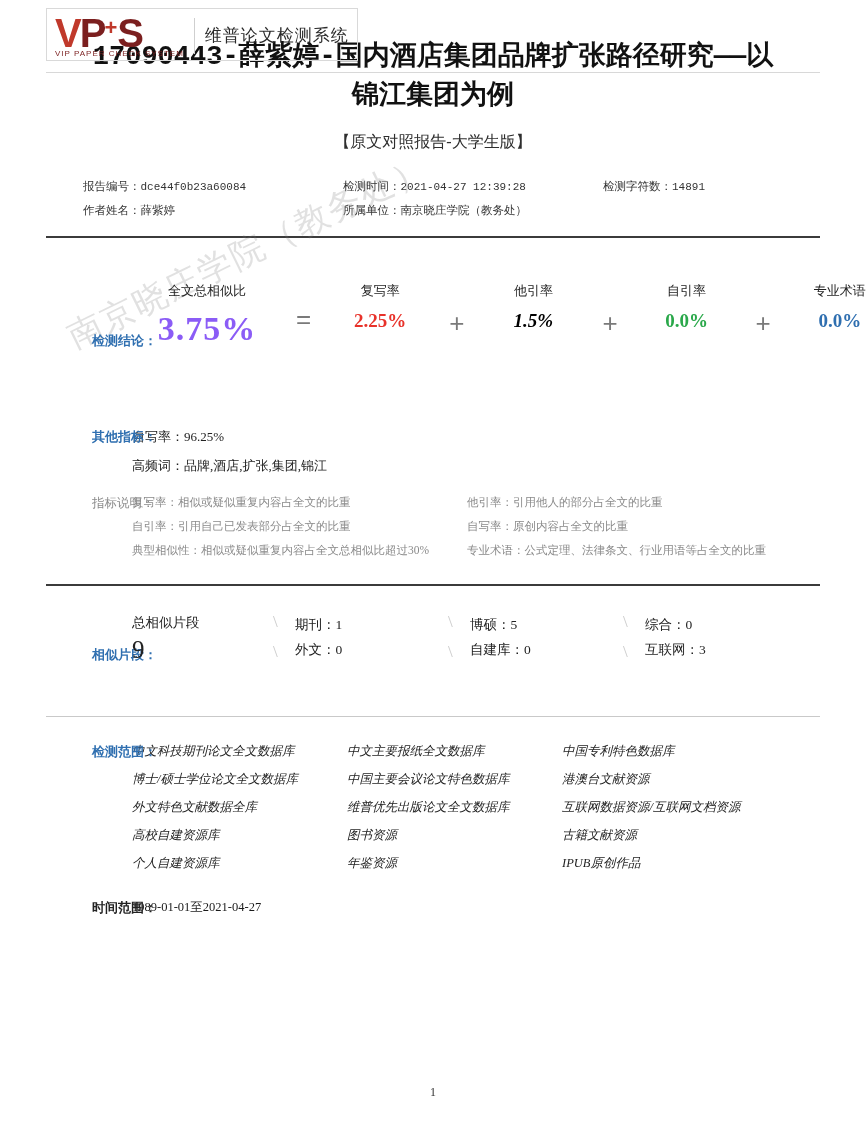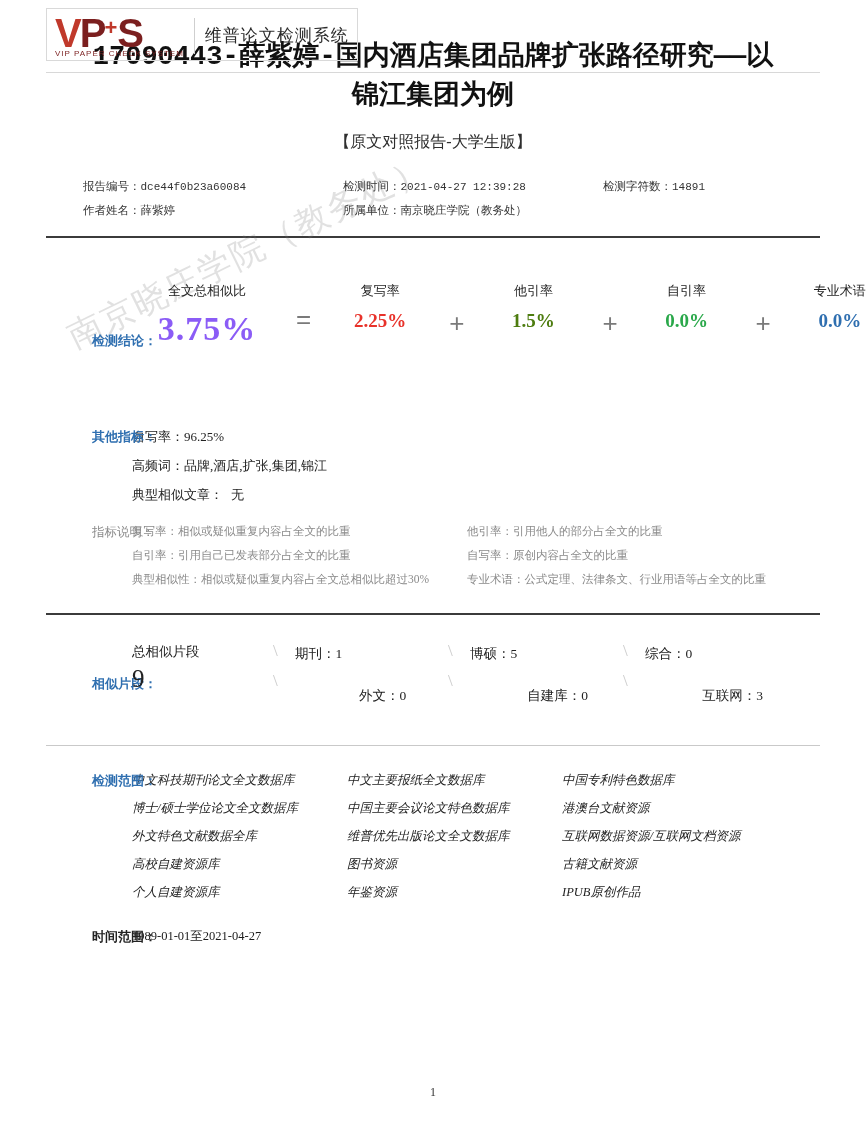--- a/index.html
+++ b/index.html
@@ -75,21 +75,21 @@
   .explain .erow{display:flex;padding-left:86px;margin-bottom:9px;}
   .explain .ecol{width:335px;}
   .explain .ecol.wide{width:auto;}
 
   
   .frag{margin:28px 46px 0 46px;position:relative;height:92px;}
   .frag-grid{padding-left:86px;display:flex;align-items:flex-start;}
   .frag-col{width:175px;position:relative;}
   .frag-col .t{font-size:13.5px;color:#222;}
   .frag-col .big{font-size:25px;color:#222;margin-top:4px;}
-  .frag-col .r2{margin-top:24px;font-size:13.5px;color:#222;text-align:center;}
+  .frag-col .r2{margin-top:7px;font-size:13.5px;color:#222;}
   .slash{position:absolute;color:#c9c9c9;font-size:17px;}
 
   
   .scope{margin:26px 46px 0 46px;position:relative;font-size:12.5px;color:#222;}
   .scope-grid{padding-left:86px;display:flex;}
   .scope-col{width:215px;}
   .scope-col.wide{width:auto;}
   .scope-col div{margin-bottom:11px;font-style:italic;}
   .timerange{margin:16px 46px 0 46px;position:relative;font-size:12.5px;}
   .timerange .v{padding-left:86px;}
@@ -146,21 +146,21 @@
           <div class="m-val" style="color: #8b5cf6;">3.75%</div>
         </div>
         <div class="op eq" style="padding-top: 22px;">=</div>
         <div class="metric" style="min-width: 110px;">
           <div class="m-name">复写率</div>
           <div class="m-val" style="color: rgb(232, 50, 42);">2.25%</div>
         </div>
         <div class="op">+</div>
         <div class="metric" style="min-width: 110px;">
           <div class="m-name">他引率</div>
-          <div class="m-val" style="color: #4d7c0f;">1.5%</div>
+          <div class="m-val" style="color: #000000; font-style: italic;">1.5%</div>
         </div>
         <div class="op">+</div>
         <div class="metric" style="min-width: 110px;">
           <div class="m-name">自引率</div>
           <div class="m-val" style="color: rgb(42, 168, 74);">0.0%</div>
         </div>
         <div class="op">+</div>
         <div class="metric" style="min-width: 110px;">
           <div class="m-name">专业术语</div>
           <div class="m-val" style="color: rgb(47, 111, 176);">0.0%</div>
@@ -168,23 +168,20 @@
       </div>
   </div>
 
   <div class="others sec">
     <div class="sec-label" style="top:0;">其他指标：</div>
     <div class="line">
       <span>自写率：</span><span>96.25%</span>
     </div>
     <div class="line">
       <span>高频词：</span><span>品牌,酒店,扩张,集团,锦江</span>
-    </div>
-    <div class="line">
-      <span>典型相似文章：</span><span class="gap"></span><span>无</span>
     </div>
   </div>
 
   <div class="explain sec">
     <div class="sec-label" style="top:0;color:#8a8a8a;font-weight:normal;font-size:12.5px;">指标说明：</div>
     <div id="explain-rows">
         <div class="erow">
           <div class="ecol">复写率：相似或疑似重复内容占全文的比重</div>
           <div class="ecol wide">他引率：引用他人的部分占全文的比重</div>
         </div>

